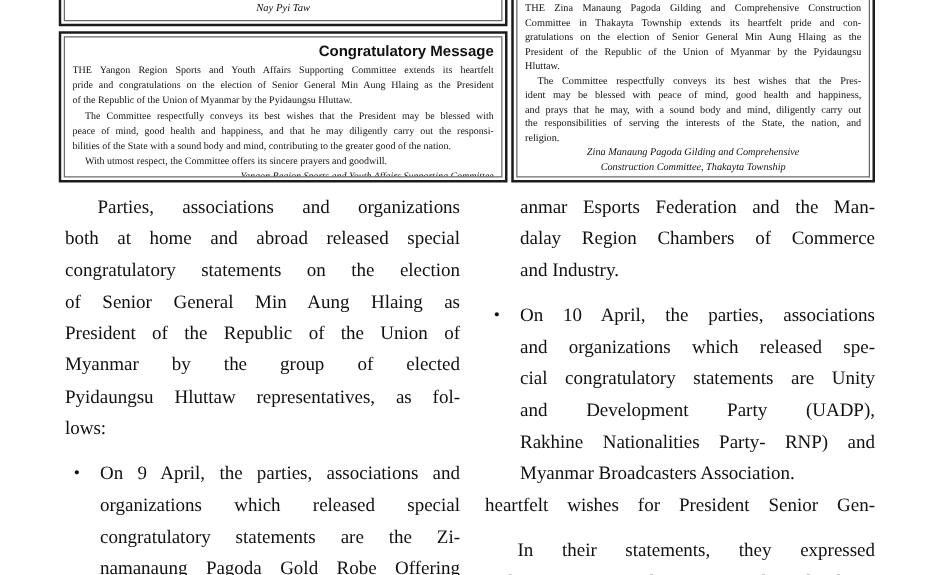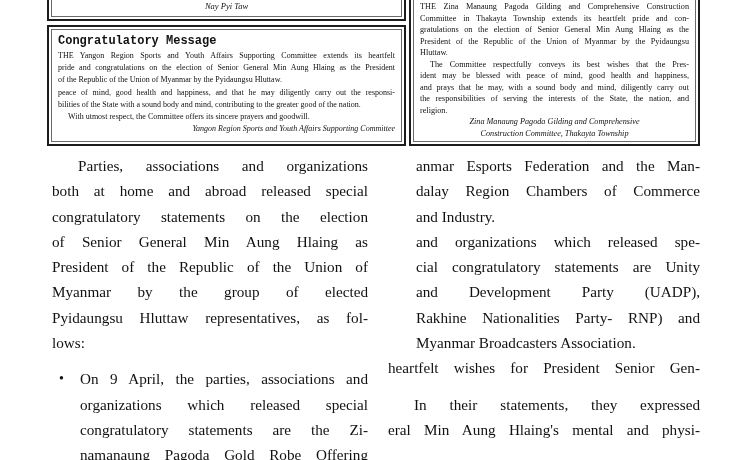--- a/index.html
+++ b/index.html
@@ -11,22 +11,22 @@
   .dbox-inner { width:100%; height:100%; border:1px solid #6a6a6a; padding:3px 6px; overflow:hidden; }
 
   .box-dateline { left:47px; top:-40px; width:359px; height:61px; }
   .box-dateline .dbox-inner { display:flex; align-items:flex-end; justify-content:center; }
   .dateline-text { font-style:italic; font-size:8.5px; padding-bottom:2px; }
 
   .box-left { left:47px; top:25px; width:359px; height:121px; }
   .box-right { left:409px; top:-34px; width:291px; height:180px; }
   .box-right .dbox-inner { padding-top:30px; }
 
-  .bx-title { font-weight:bold; font-size:12px; text-align:left; margin:1px 0 2px 0;
-              font-family:Liberation Mono, monospace; }
+  .bx-title { font-weight:bold; font-size:12px; text-align:right; margin:1px 0 2px 0;
+              font-family:Liberation Sans, sans-serif; }
 
   .bxl { font-size:8px;  line-height:12.2px; height:12.2px; overflow:hidden;
          text-align:justify; text-align-last:justify; }
   .bxr { font-size:8.2px; line-height:11.5px; height:11.5px; overflow:hidden;
          text-align:justify; text-align-last:justify; }
   .bxl.end, .bxr.end { text-align-last:left; }
   .bxl.ind, .bxr.ind { text-indent:10px;font-family:Liberation Serif, serif; }
 
   .sig-right  { font-style:italic; font-size:8px;  line-height:12.2px; text-align:right; }
   .sig-center { font-style:italic; font-size:8.2px; line-height:11.5px; text-align:center; }
@@ -54,20 +54,21 @@
   </div>
 </div>
 
 <div class="dbox box-left">
   <div class="dbox-inner">
     <div class="bx-title">Congratulatory Message</div>
     <div>
         <div class="bxl">THE Yangon Region Sports and Youth Affairs Supporting Committee extends its heartfelt</div>
         <div class="bxl">pride and congratulations on the election of Senior General Min Aung Hlaing as the President</div>
         <div class="bxl end">of the Republic of the Union of Myanmar by the Pyidaungsu Hluttaw.</div>
+        <div class="bxl ind">The Committee respectfully conveys its best wishes that the President may be blessed with</div>
         <div class="bxl">peace of mind, good health and happiness, and that he may diligently carry out the responsi-</div>
         <div class="bxl end">bilities of the State with a sound body and mind, contributing to the greater good of the nation.</div>
         <div class="bxl ind end">With utmost respect, the Committee offers its sincere prayers and goodwill.</div>
       </div>
     <div class="sig-right">Yangon Region Sports and Youth Affairs Supporting Committee</div>
   </div>
 </div>
 
 <div class="dbox box-right">
   <div class="dbox-inner">
@@ -100,20 +101,21 @@
     <div class="ln bullet gap">On 9 April, the parties, associations and</div>
     <div class="ln bcont">organizations which released special</div>
     <div class="ln bcont">congratulatory statements are the Zi-</div>
     <div class="ln bcont">namanaung Pagoda Gold Robe Offering</div>
   </div>
 
 <div class="col col-right">
     <div class="ln bcont">anmar Esports Federation and the Man-</div>
     <div class="ln bcont">dalay Region Chambers of Commerce</div>
     <div class="ln bcont end">and Industry.</div>
+    <div class="ln bullet gap">On 10 April, the parties, associations</div>
     <div class="ln bcont">and organizations which released spe-</div>
     <div class="ln bcont">cial congratulatory statements are Unity</div>
     <div class="ln bcont">and Development Party (UADP),</div>
     <div class="ln bcont">Rakhine Nationalities Party- RNP) and</div>
     <div class="ln bcont end">Myanmar Broadcasters Association.</div>
     <div class="ln">heartfelt wishes for President Senior Gen-</div>
     <div class="ln first gap">In their statements, they expressed</div>
     <div class="ln">eral Min Aung Hlaing's mental and physi-</div>
   </div>
 

